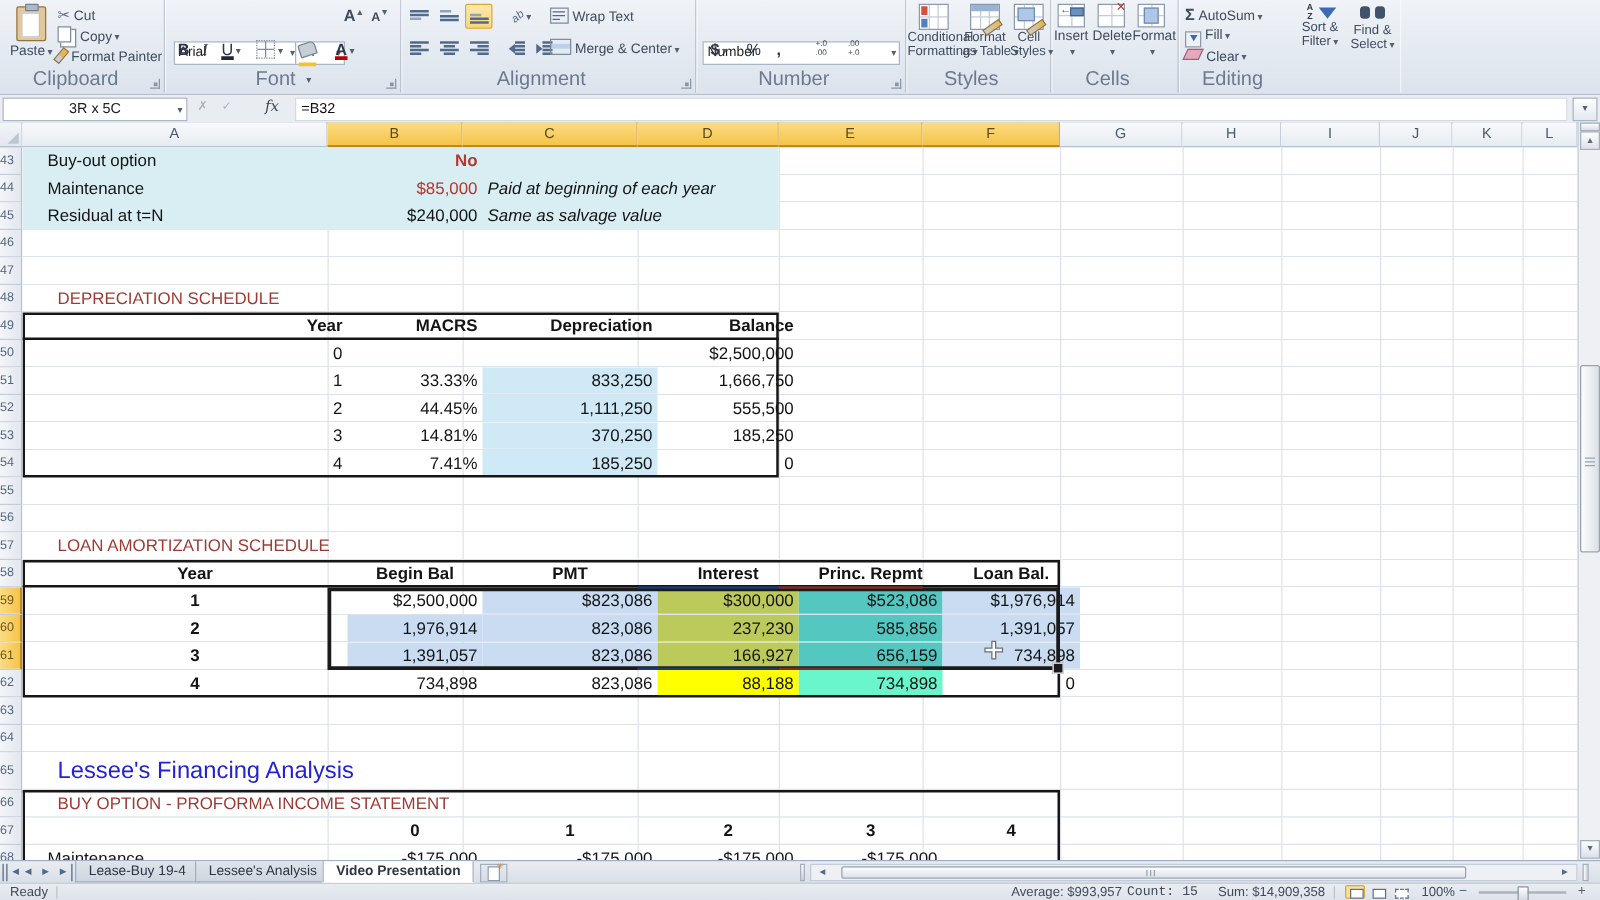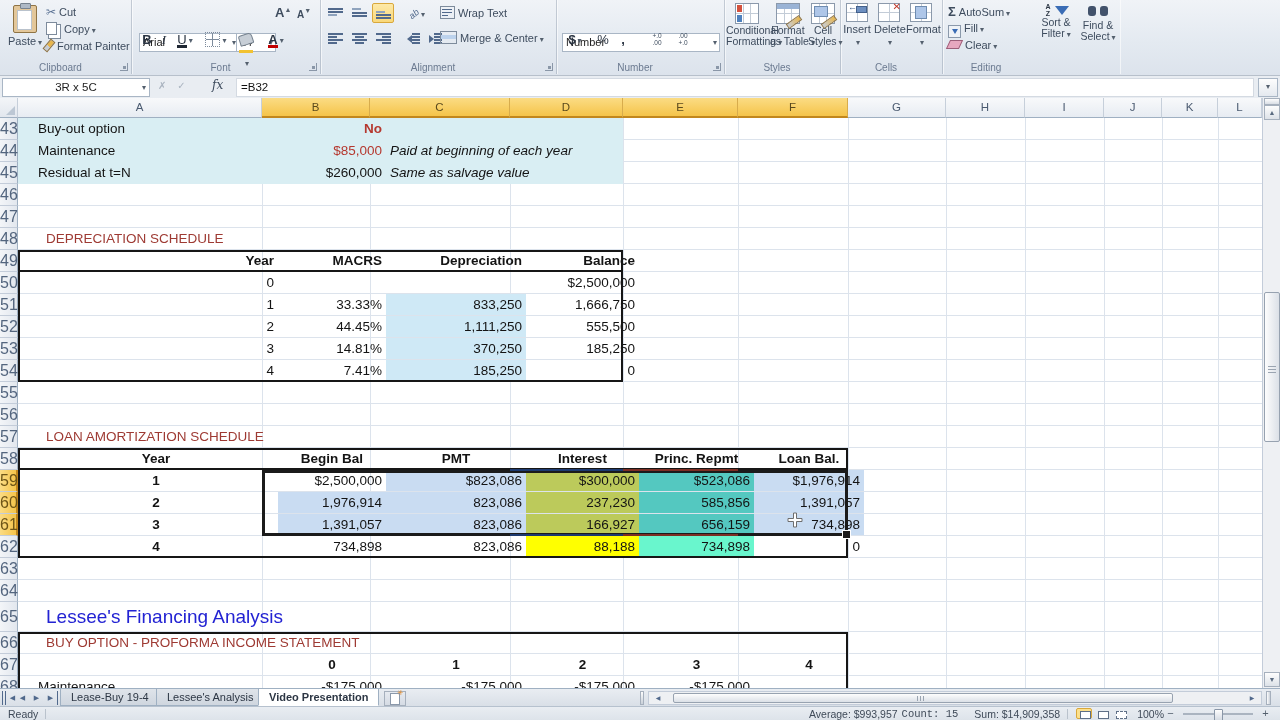--- a/index.html
+++ b/index.html
@@ -4,21 +4,21 @@
 <style>
   html,body{margin:0;padding:0;background:#9aa5b1;}
   .app{position:relative;width:1280px;height:720px;background:#fff;overflow:hidden;
        font-family:"Liberation Sans","DejaVu Sans",sans-serif;-webkit-font-smoothing:antialiased;}
 
   
   .ribbon{position:absolute;left:0;top:0;width:1280px;height:75px;
           background:linear-gradient(#f0f3f7,#e4eaf1 55%,#dce3ec);
           border-bottom:1px solid #b7c0cb;font-size:11px;color:#3e4c5e;}
   .rg{position:absolute;top:0;height:74px;border-right:1px solid rgba(150,162,178,.5);box-shadow:1px 0 0 rgba(255,255,255,.6);}
-  .glabel{position:absolute;bottom:1px;left:0;right:10px;text-align:center;font-size:10px;color:#6b7a90;}
+  .glabel{position:absolute;bottom:1px;left:0;right:10px;text-align:center;font-size:16px;color:#6b7a90;}
   .dlg{position:absolute;right:3px;bottom:3px;width:7px;height:7px;border-right:1px solid #8a97a8;border-bottom:1px solid #8a97a8;}
   .dlg::before{content:"";position:absolute;right:1px;bottom:1px;width:3px;height:3px;background:#8a97a8;}
   .dd::after{content:"▾";font-size:8px;color:#54606e;margin-left:2px;vertical-align:middle;}
   .btn{cursor:default;white-space:nowrap;}
 
   
   .paste-big{position:absolute;left:4px;top:3px;width:40px;height:62px;text-align:center;border:1px solid transparent;border-radius:3px;}
   .clip-board{position:relative;width:22px;height:26px;margin:1px auto 2px;background:#e3c79a;border:1px solid #8f7445;border-radius:2px;}
   .clip-board::before{content:"";position:absolute;left:3px;top:4px;width:13px;height:18px;background:#fff;border:1px solid #b9c2cc;}
   .clip-board::after{content:"";position:absolute;left:6px;top:-3px;width:9px;height:4px;background:#aeb9c6;border:1px solid #76828f;border-radius:1px;}
@@ -102,21 +102,21 @@
 
   
   .chead{position:absolute;top:98px;height:20px;box-sizing:border-box;
      background:linear-gradient(#f8f9fb,#e7ecf2);border-right:1px solid #c6cfda;border-bottom:1px solid #9fb0c2;
      text-align:center;line-height:19px;font-size:11.5px;color:#4a5a70;}
   .chead.sel{background:linear-gradient(#fbdc84,#f5c44a);border-right:1px solid #d8ac4c;border-bottom:2px solid #c2871d;color:#5b4a1d;line-height:18px;}
   .corner{position:absolute;left:0;top:98px;width:18px;height:20px;background:linear-gradient(#f3f5f8,#e2e7ee);border-right:1px solid #c6cfda;border-bottom:1px solid #9fb0c2;box-sizing:border-box;}
   .corner::after{content:"";position:absolute;right:2px;bottom:2px;width:0;height:0;border-left:9px solid transparent;border-bottom:9px solid #bcc7d4;}
   .gutter{position:absolute;left:0;top:118px;width:18px;height:570px;overflow:hidden;}
   .rh{height:22px;box-sizing:border-box;background:linear-gradient(90deg,#f3f5f8,#e2e7ee);border-bottom:1px solid #c3ccd9;border-right:1px solid #9fb0c2;
-      font-size:16px;color:#53657e;text-align:left;padding-right:12px;line-height:21px;}
+      font-size:10px;color:#53657e;text-align:left;padding-right:12px;line-height:21px;}
   .rh.h30{height:30px;line-height:29px;}
   .rh.sel{background:linear-gradient(90deg,#fbdc84,#f5c44a);color:#6e5517;border-right:2px solid #c2871d;}
 
   
   .canvas{position:absolute;left:18px;top:118px;width:1244px;height:570px;background:#fff;overflow:hidden;
     background-image:
       repeating-linear-gradient(to bottom,transparent 0,transparent 21px,#dce3ec 21px,#dce3ec 22px),
       linear-gradient(#dce3ec,#dce3ec),linear-gradient(#dce3ec,#dce3ec),linear-gradient(#dce3ec,#dce3ec),
       linear-gradient(#dce3ec,#dce3ec),linear-gradient(#dce3ec,#dce3ec),linear-gradient(#dce3ec,#dce3ec),
       linear-gradient(#dce3ec,#dce3ec),linear-gradient(#dce3ec,#dce3ec),linear-gradient(#dce3ec,#dce3ec),
@@ -349,21 +349,21 @@
       <span class="c ca">Buy-out option</span>
       <span class="c cb ar b v-red">No</span>
     </div>
     <div class="row" style="top:22px;">
       <span class="c ca">Maintenance</span>
       <span class="c cb ar v-red">$85,000</span>
       <span class="c cc wide it">Paid at beginning of each year</span>
     </div>
     <div class="row" style="top:44px;">
       <span class="c ca">Residual at t=N</span>
-      <span class="c cb ar">$260,000</span>
+      <span class="c cb ar">$240,000</span>
       <span class="c cc wide it">Same as salvage value</span>
     </div>
 
     <div class="row" style="top:110px;">
       <span class="c ca ovf t-red">DEPRECIATION SCHEDULE</span>
     </div>
     <div class="row" style="top:132px;">
       <span class="c ca ar b">Year</span>
       <span class="c cb ar b">MACRS</span>
       <span class="c cc ar b">Depreciation</span>

